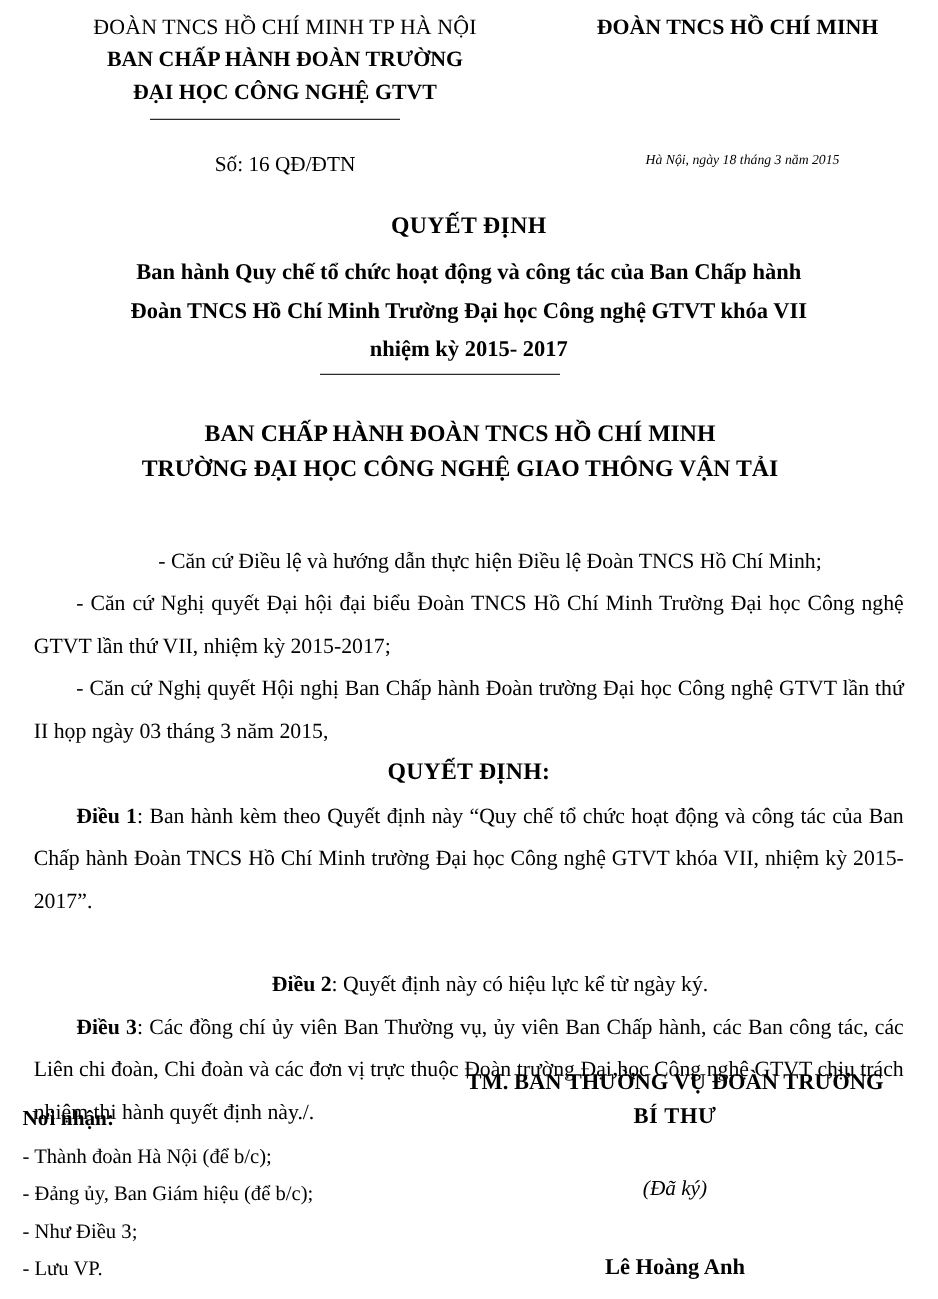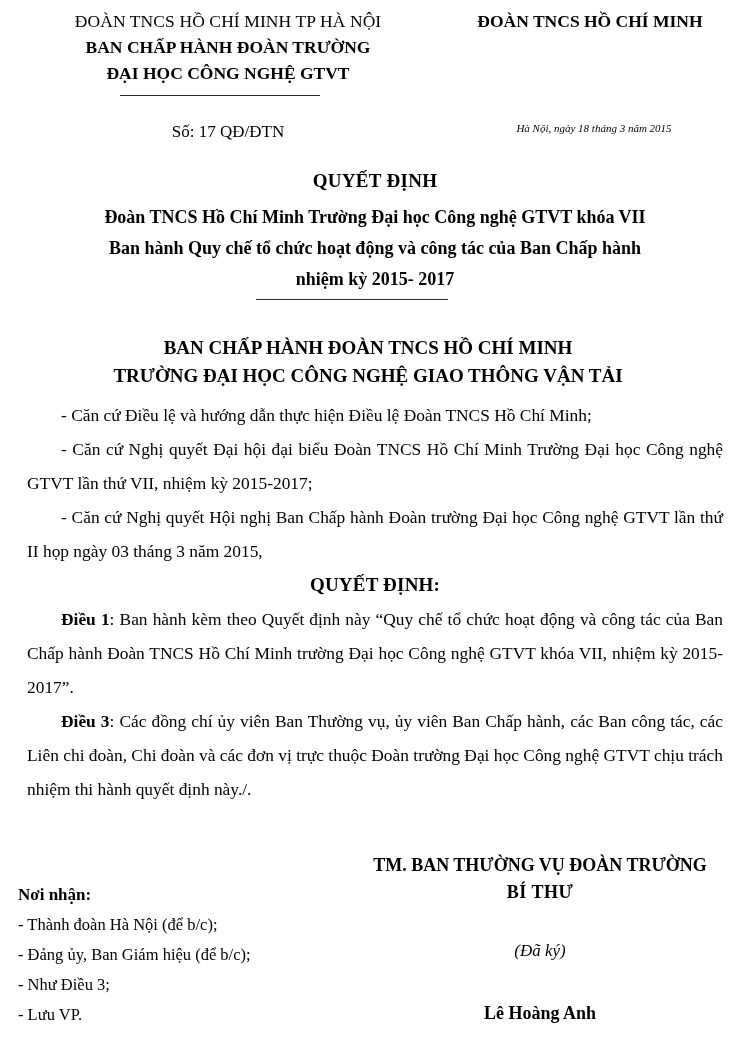--- a/index.html
+++ b/index.html
@@ -164,21 +164,22 @@
   }
   p.para {
     margin: 0;
     font-size: 17.4px;
     line-height: 34px;
     text-align: justify;
     text-justify: inter-word;
     text-indent: 34px;
   }
   p.para.last-natural {
-    text-align: left;
+    text-align: center;
+    margin-top: 33px;
   }
   .bold {
     font-weight: 700;
   }
   .center-head {
     margin: 0;
     font-size: 19px;
     font-weight: 700;
     text-align: center;
     line-height: 34px;
@@ -258,49 +259,50 @@
       <div class="l3">ĐẠI HỌC CÔNG NGHỆ GTVT</div>
     </div>
     <div class="hdr-rule-1"></div>
 
     <div class="hdr-right">
       <div class="r1">ĐOÀN TNCS HỒ CHÍ MINH</div>
     </div>
   </div>
 
   <div class="meta-row">
-    <div class="so-hieu">Số: 17 QĐ/ĐTN</div>
+    <div class="so-hieu">Số: 16 QĐ/ĐTN</div>
     <div class="ngay-thang">Hà Nội, ngày 18 tháng 3 năm  2015</div>
   </div>
 
   <div class="title-block">
     <div class="title-main">QUYẾT ĐỊNH</div>
     <div class="title-sub">
+      <div>Ban hành Quy chế tổ chức hoạt động và công tác của Ban Chấp hành</div>
       <div>Đoàn TNCS Hồ Chí Minh Trường Đại học Công nghệ GTVT khóa VII</div>
-      <div>Ban hành Quy chế tổ chức hoạt động và công tác của Ban Chấp hành</div>
       <div>nhiệm kỳ 2015- 2017</div>
     </div>
     <div class="title-rule"></div>
   </div>
 
   <div class="org-heading">
     <div class="o1">BAN CHẤP HÀNH ĐOÀN TNCS HỒ CHÍ MINH</div>
     <div class="o2">TRƯỜNG ĐẠI HỌC CÔNG NGHỆ GIAO THÔNG VẬN TẢI</div>
   </div>
 
   <div class="body-area">
 
     <p class="para last-natural">- Căn cứ Điều lệ và hướng dẫn thực hiện Điều lệ Đoàn TNCS Hồ Chí Minh;</p>
     <p class="para">- Căn cứ Nghị quyết Đại hội đại biểu Đoàn TNCS Hồ Chí Minh Trường Đại học Công nghệ GTVT lần thứ VII, nhiệm kỳ 2015-2017;</p>
     <p class="para">- Căn cứ Nghị quyết Hội nghị Ban Chấp hành Đoàn trường Đại học Công nghệ GTVT lần thứ II họp ngày 03 tháng 3 năm 2015,</p>
 
     <p class="center-head">QUYẾT ĐỊNH:</p>
 
     <p class="para"><span class="bold">Điều 1</span><span>:  Ban hành kèm theo Quyết định này “Quy chế tổ chức hoạt động và công tác của Ban Chấp hành Đoàn TNCS Hồ Chí Minh trường Đại học Công nghệ GTVT khóa VII, nhiệm kỳ 2015- 2017”.</span></p>
 
+    <p class="para last-natural"><span class="bold">Điều 2</span><span>: Quyết định này có hiệu lực kể từ ngày ký.</span></p>
 
     <p class="para"><span class="bold">Điều 3</span><span>: Các đồng chí ủy viên Ban Thường vụ, ủy viên Ban Chấp hành, các Ban công tác, các Liên chi đoàn, Chi đoàn và các đơn vị trực thuộc Đoàn trường Đại học Công nghệ GTVT chịu trách nhiệm thi hành quyết định này./.</span></p>
   </div>
 
   <div class="footer">
 
     <div class="sig-block">
       <div class="sig-line1">TM. BAN THƯỜNG VỤ ĐOÀN TRƯỜNG</div>
       <div class="sig-line2">BÍ THƯ</div>
       <div class="sig-signed">(Đã ký)</div>

